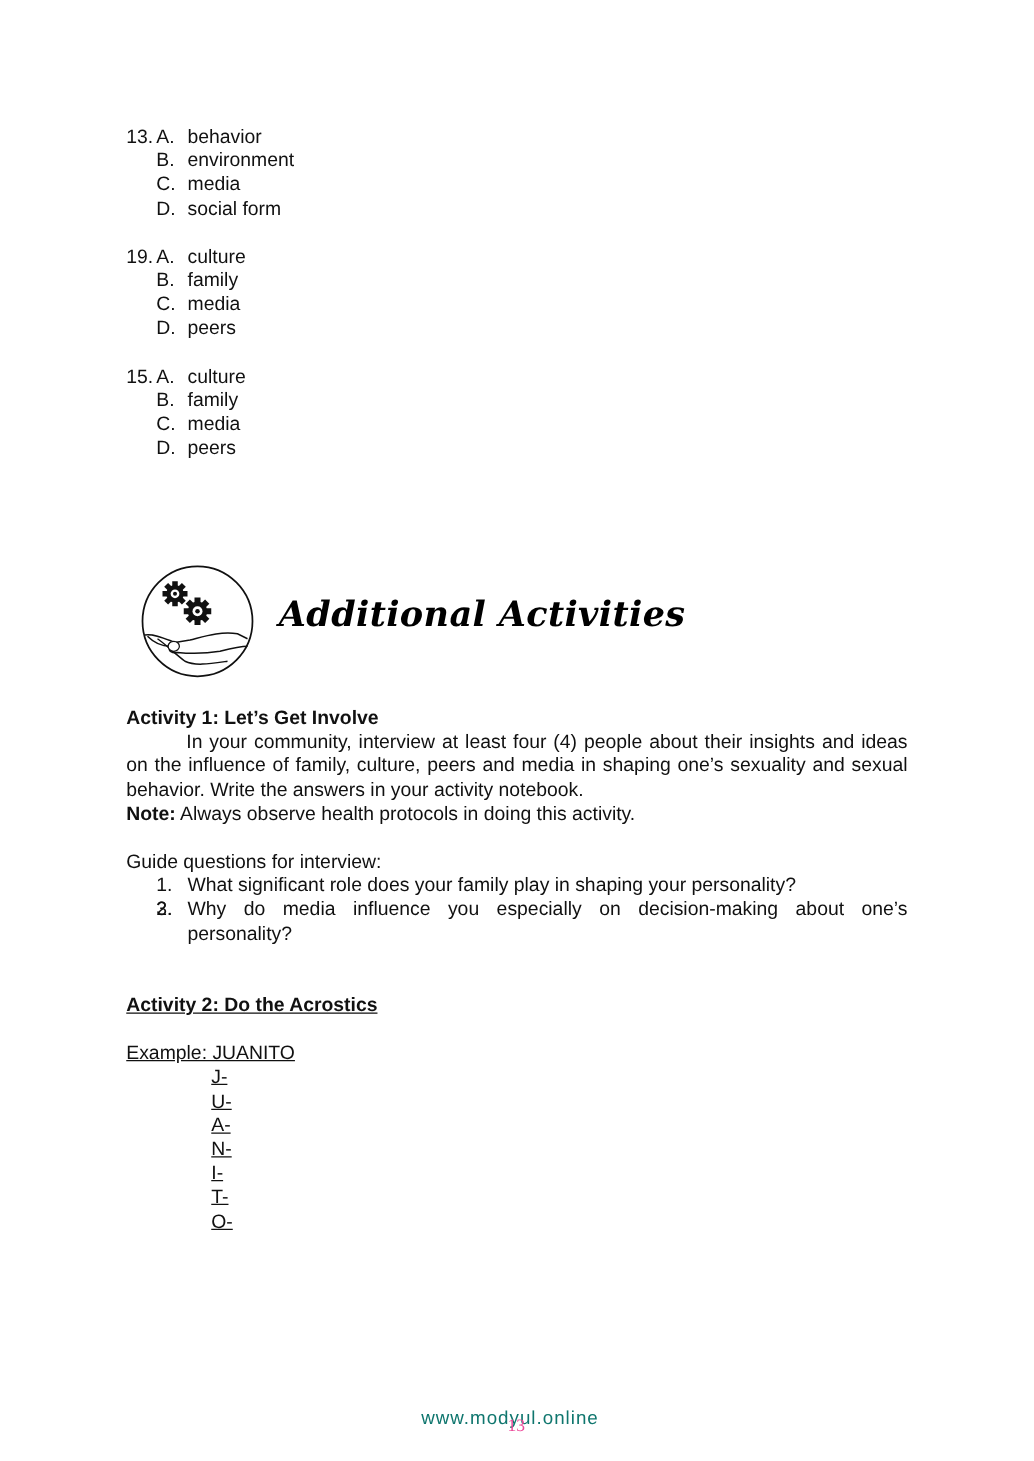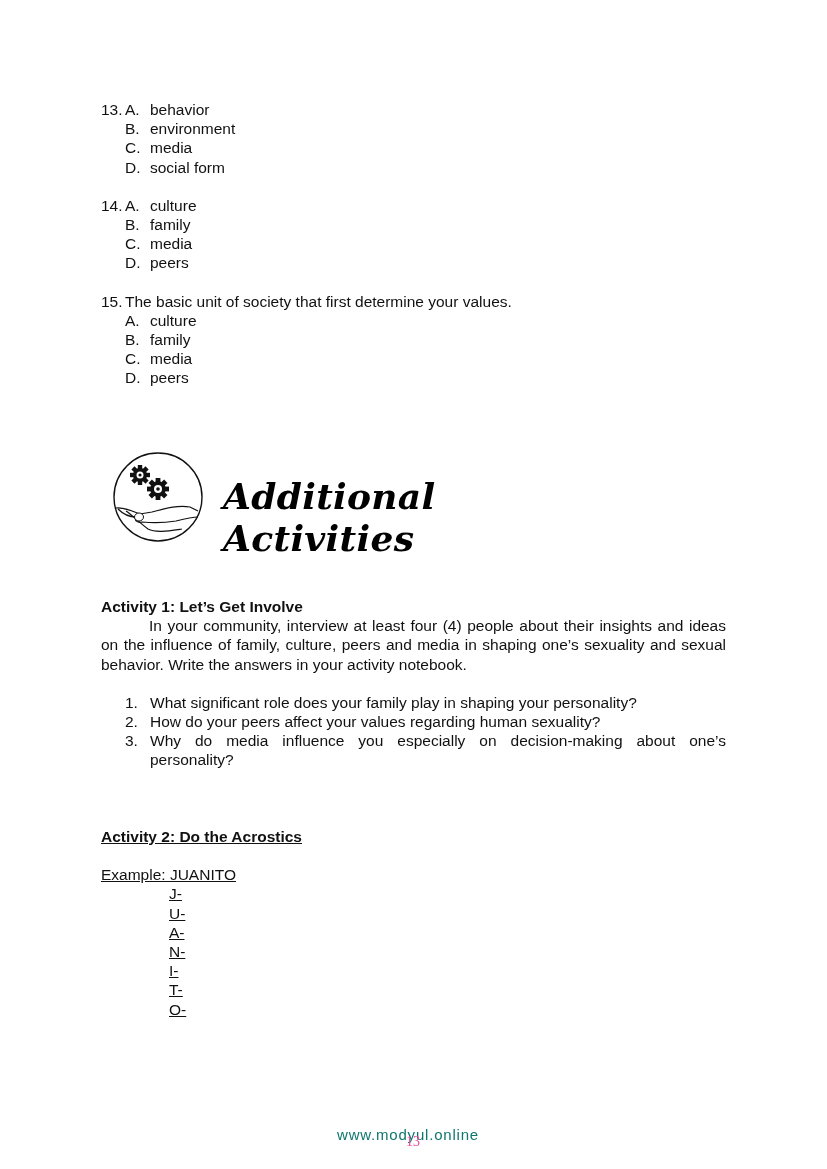--- a/index.html
+++ b/index.html
@@ -10,22 +10,22 @@
   .q { position: relative; }
   .q-num { position: absolute; left: 0; top: 0; }
   .q-text { padding-left: 24px; }
   .opts { margin: 0; padding: 0; list-style: none; }
   .opt { position: relative; padding-left: 49px; }
   .opt-letter { position: absolute; left: 24px; }
   .gap { height: 19px; }
   .header { position: absolute; left: 112px; top: 451px; height: 92px; width: 520px; }
   .header-icon { position: absolute; left: 0; top: 0; width: 92px; height: 92px; }
   .header-title { position: absolute; left: 111px; top: 24px; font-family: "DejaVu Serif", serif;
-                  font-weight: bold; font-style: italic; font-size: 36px; letter-spacing: 0.3px; color: #000; }
-  .act { position: absolute; left: 101px; width: 625px; font-size: 15.5px; line-height: 19.2px; margin-top: 32px; }
+                  font-weight: bold; font-style: italic; font-size: 28px; letter-spacing: 0.3px; color: #000; }
+  .act { position: absolute; left: 101px; width: 625px; font-size: 15.5px; line-height: 19.2px; }
   .bold { font-weight: bold; }
   .justify { text-align: justify; }
   .indent { text-indent: 48px; }
   .numlist { margin: 0; padding: 0; list-style: none; }
   .numlist li { position: relative; padding-left: 49px; text-align: justify; }
   .numlist .n { position: absolute; left: 24px; }
   .acro { padding-left: 68px; }
   .footer-wm { position: absolute; left: 337px; top: 1126px; font-size: 15px; color: #0f766e; letter-spacing: 0.8px; }
   .footer-num { position: absolute; left: 406px; top: 1134px; font-family: "Liberation Serif", serif; font-size: 14px; color: #ec4899; }
 </style>
@@ -37,32 +37,31 @@
     <span class="q-num">13.</span>
     <ul class="opts">
       <li class="opt"><span class="opt-letter">A.</span><span>behavior</span></li>
       <li class="opt"><span class="opt-letter">B.</span><span>environment</span></li>
       <li class="opt"><span class="opt-letter">C.</span><span>media</span></li>
       <li class="opt"><span class="opt-letter">D.</span><span>social form</span></li>
     </ul>
   </div>
   <div class="gap"></div>
   <div class="q">
-    <span class="q-num">14.</span>
+    <span class="q-num">19.</span>
     <ul class="opts">
       <li class="opt"><span class="opt-letter">A.</span><span>culture</span></li>
       <li class="opt"><span class="opt-letter">B.</span><span>family</span></li>
       <li class="opt"><span class="opt-letter">C.</span><span>media</span></li>
       <li class="opt"><span class="opt-letter">D.</span><span>peers</span></li>
     </ul>
   </div>
   <div class="gap"></div>
   <div class="q">
     <span class="q-num">15.</span>
-    <div class="q-text">The basic unit of society that first determine your values.</div>
     <ul class="opts">
       <li class="opt"><span class="opt-letter">A.</span><span>culture</span></li>
       <li class="opt"><span class="opt-letter">B.</span><span>family</span></li>
       <li class="opt"><span class="opt-letter">C.</span><span>media</span></li>
       <li class="opt"><span class="opt-letter">D.</span><span>peers</span></li>
     </ul>
   </div>
 </div>
 
 <div class="header">
@@ -94,24 +93,26 @@
     <path d="M6 58 C 12 64, 18 66, 24 66 C 22 70, 26 72, 30 71 C 40 72, 52 72, 64 70 C 72 68, 80 66, 86 66" fill="none" stroke="#111" stroke-width="1.2"></path>
     <path d="M14 60 C 20 64, 28 72, 36 78 C 44 82, 56 80, 70 78" fill="none" stroke="#111" stroke-width="1.2"></path>
     <ellipse cx="27" cy="66" rx="4.5" ry="4" fill="#fff" stroke="#111" stroke-width="1"></ellipse>
   </svg>
   <div class="header-title">Additional Activities</div>
 </div>
 
 <div class="act" style="top:565px;">
   <div class="bold">Activity 1: Let’s Get Involve</div>
   <div class="justify indent">In your community, interview at least four (4) people about their insights and ideas on the influence of family, culture, peers and media in shaping one’s sexuality and sexual behavior. Write the answers in your activity notebook.</div>
+  <div><span class="bold">Note:</span><span> Always observe health protocols in doing this activity.</span></div>
   <div class="gap"></div>
+  <div>Guide questions for interview:</div>
   <ul class="numlist">
     <li><span class="n">1.</span><span>What significant role does your family play in shaping your personality?</span></li>
-    <li><span class="n">2.</span><span>How do your peers affect your values regarding human sexuality?</span></li>
+    <li><span class="n">2.</span></li>
     <li><span class="n">3.</span><span>Why do media influence you especially on decision-making about one’s personality?</span></li>
   </ul>
 </div>
 
 <div class="act" style="top:795px;text-decoration:underline;">
   <div class="bold">Activity 2: Do the Acrostics</div>
   <div class="gap"></div>
   <div>Example: JUANITO</div>
   <div class="acro">
     <div>J-</div>

